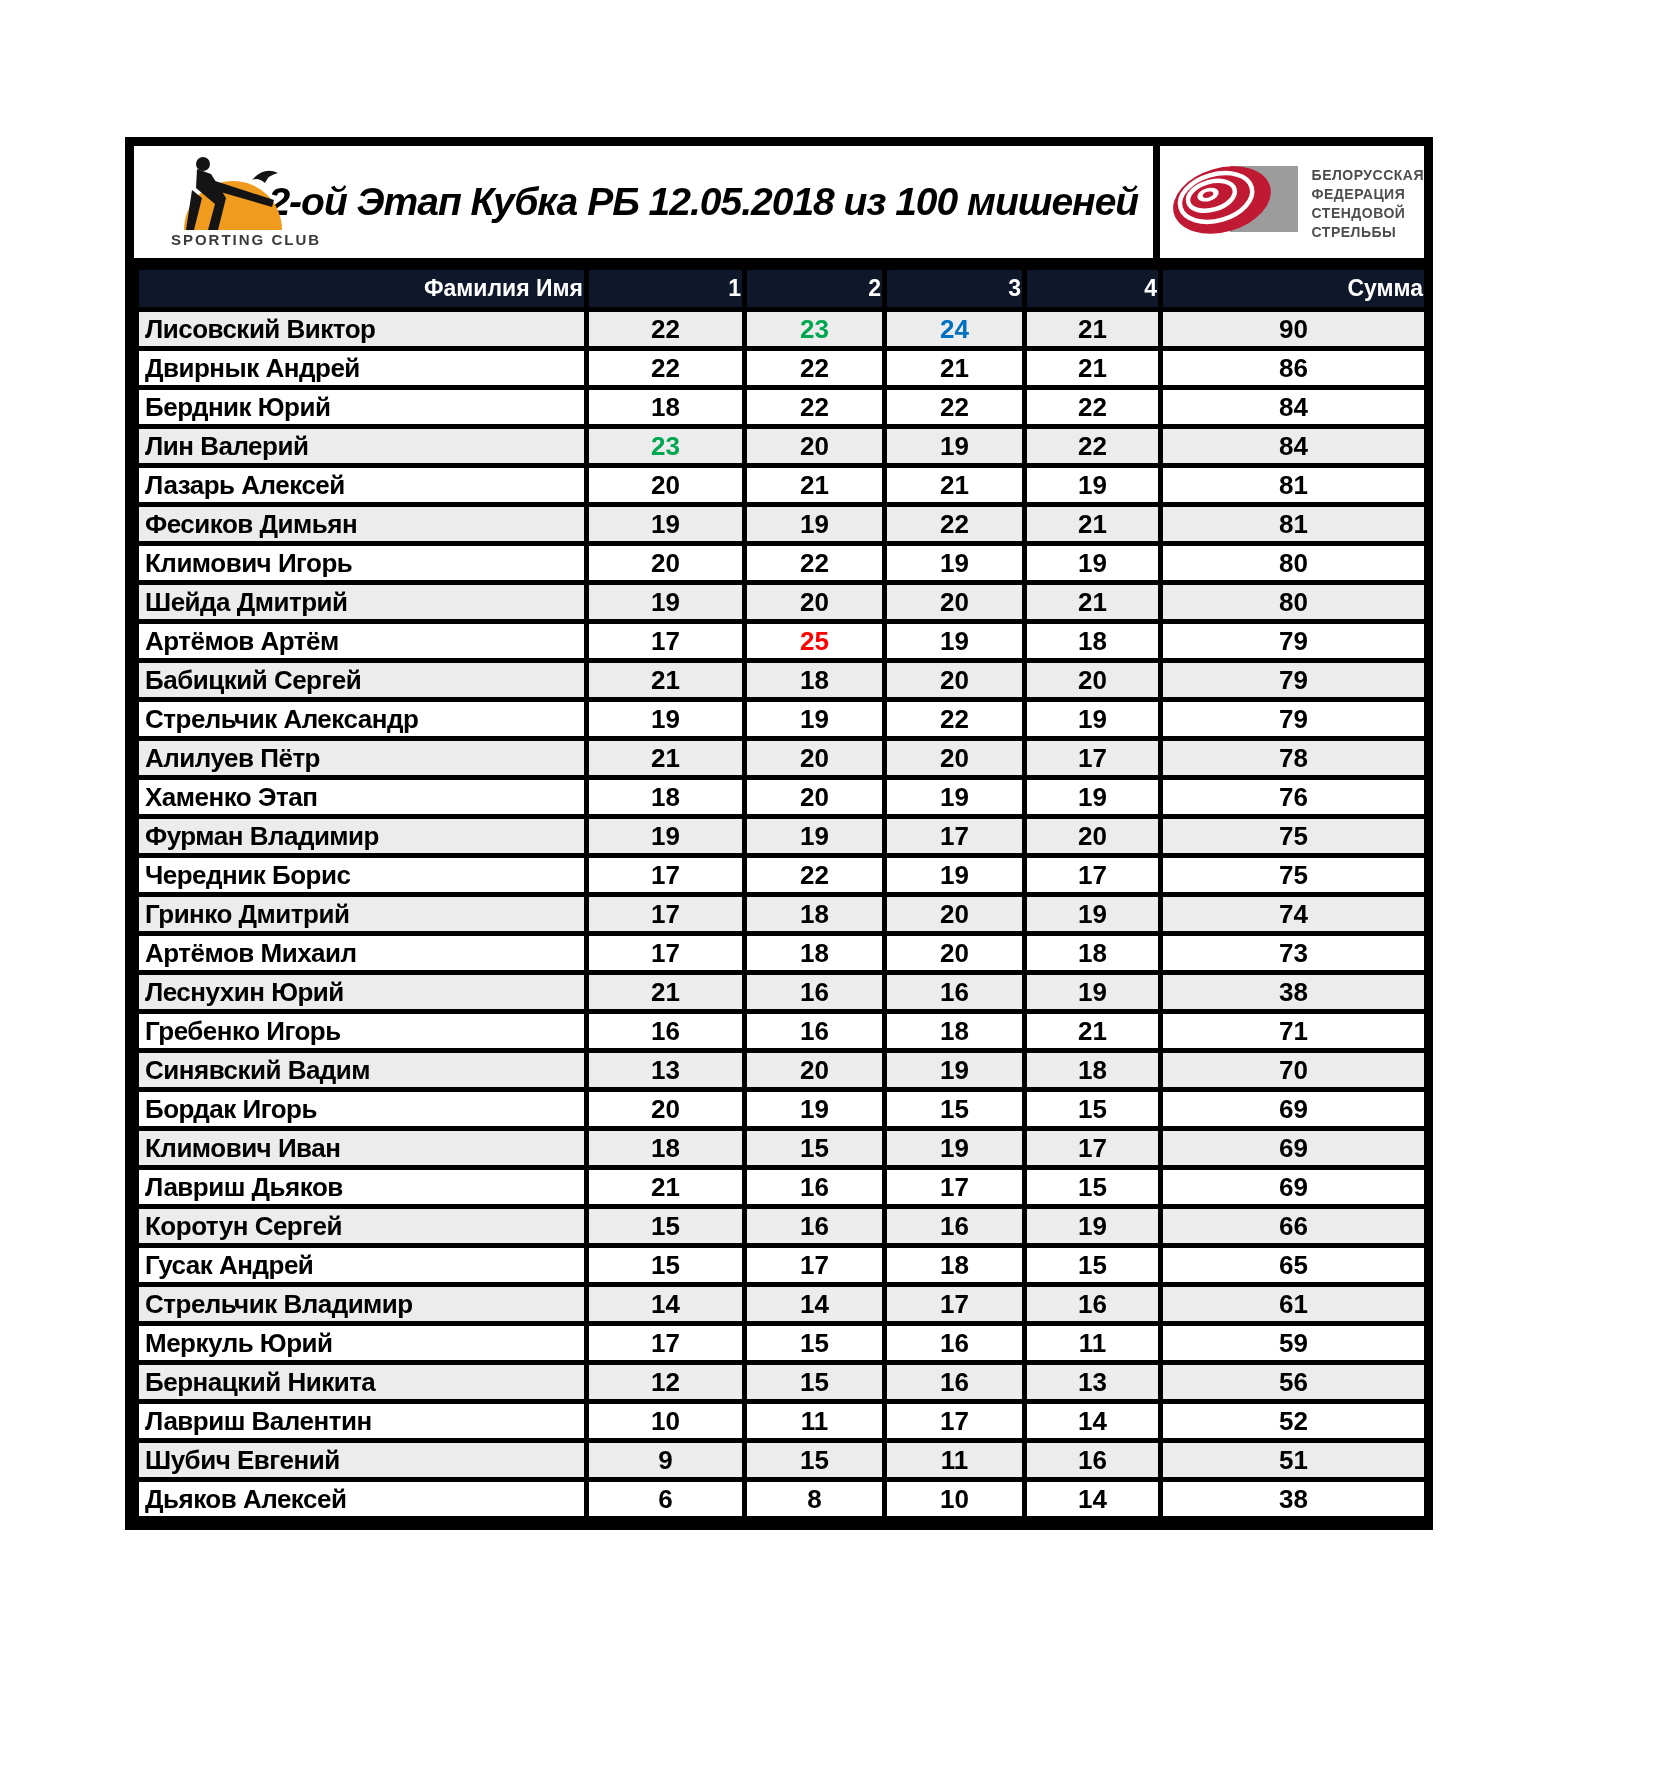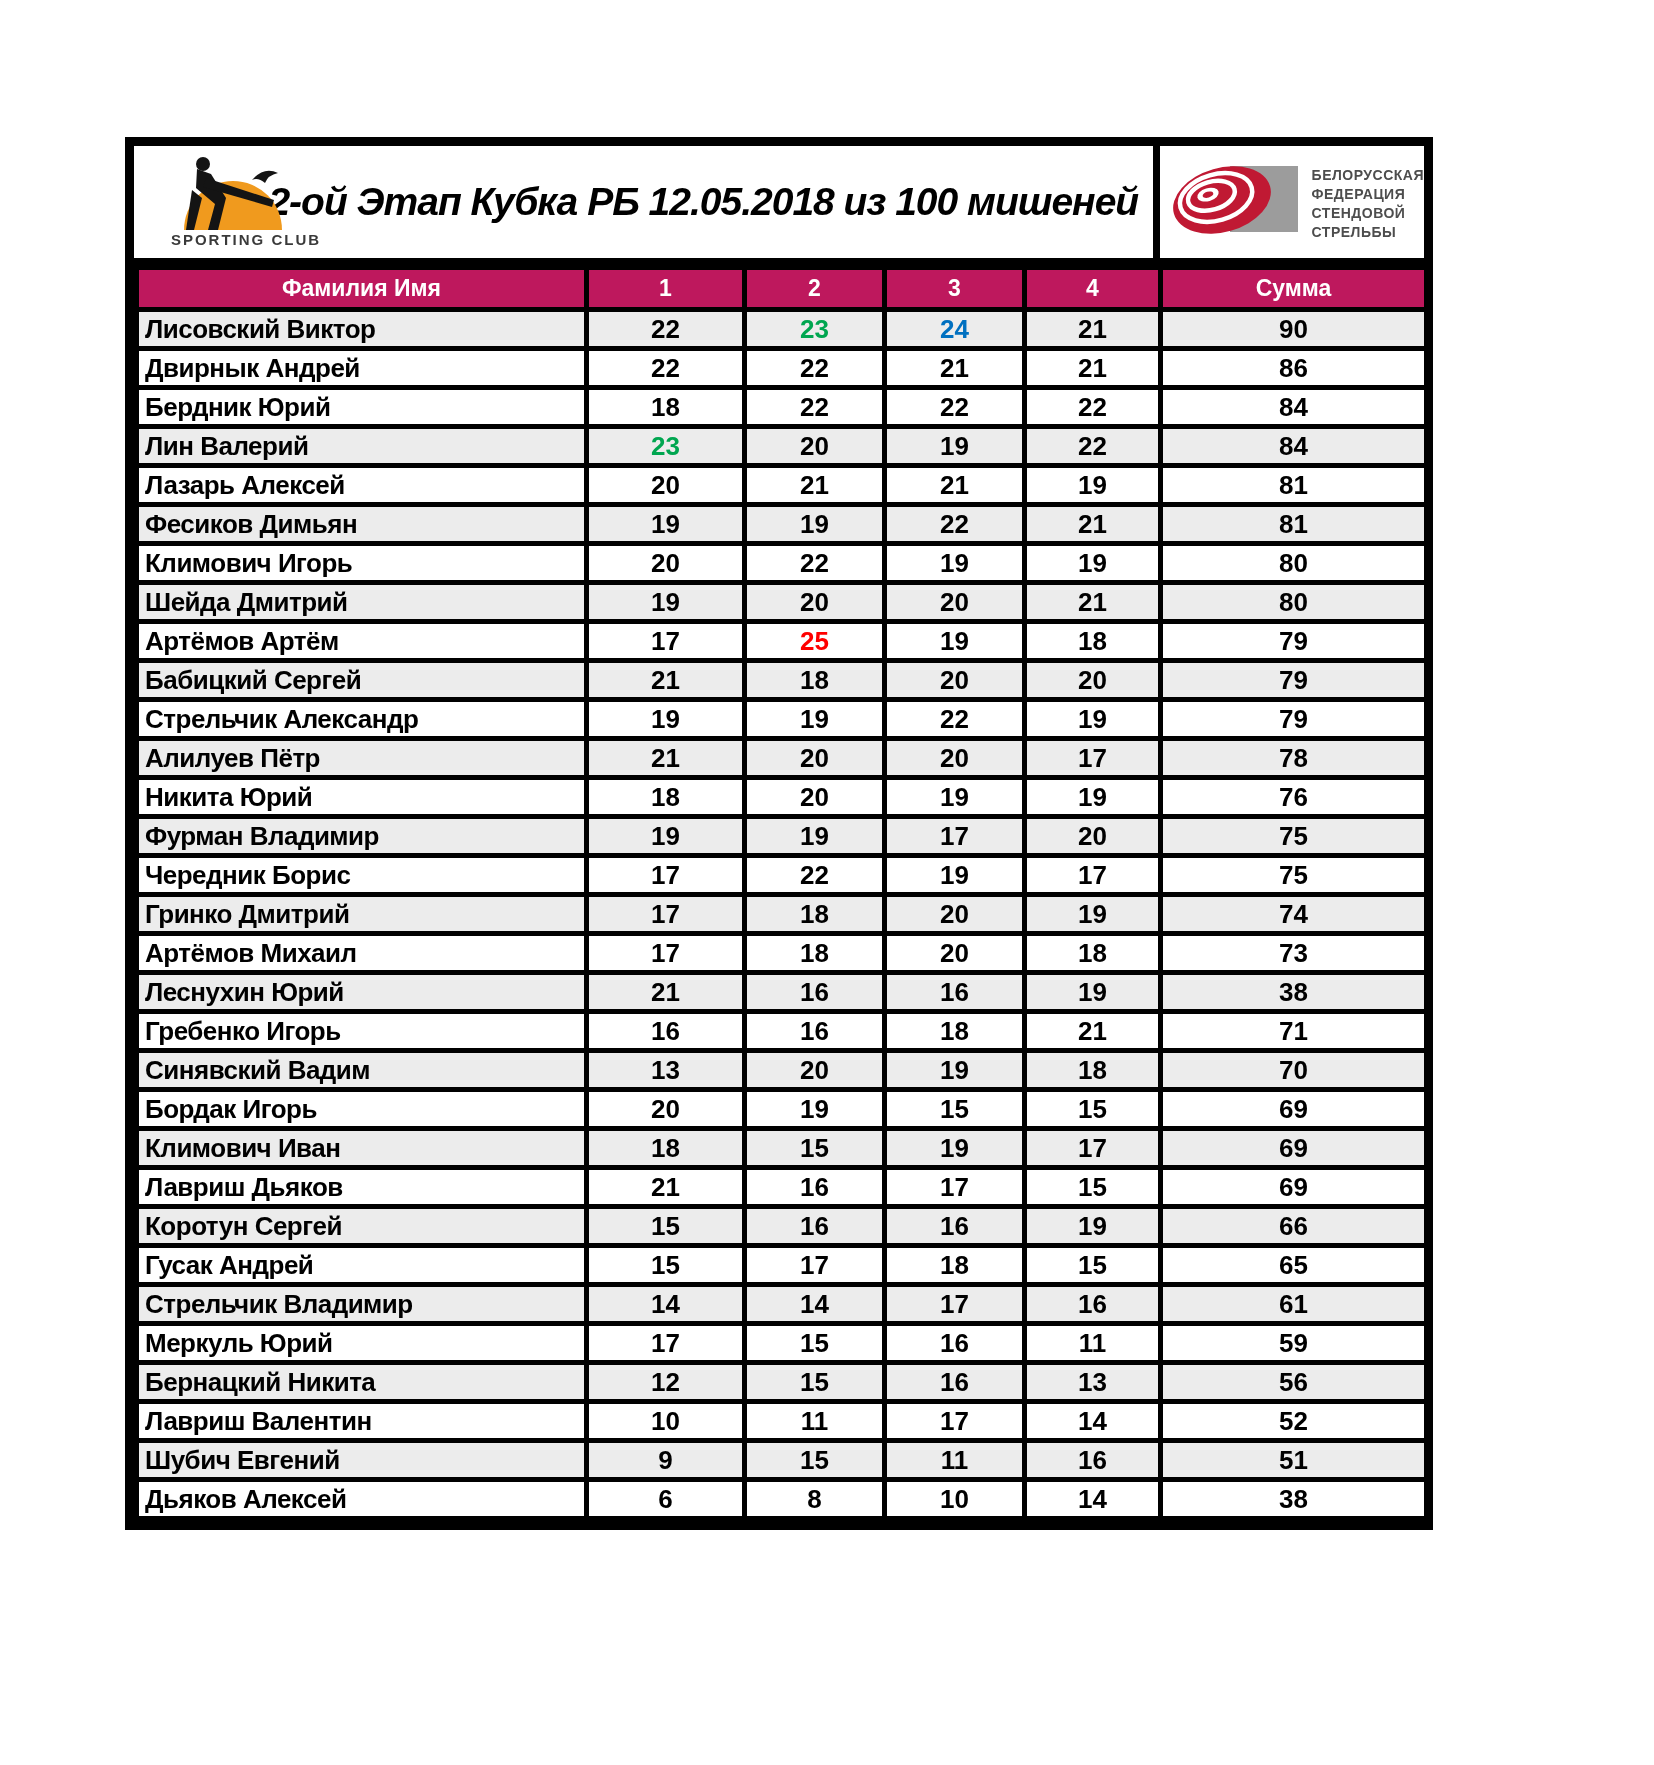--- a/index.html
+++ b/index.html
@@ -44,22 +44,22 @@
     letter-spacing:0.5px;margin-top:6px;white-space:nowrap;
   }
   
   table.results{
     width:100%;border-collapse:collapse;table-layout:fixed;
   }
   table.results th, table.results td{
     border:5px solid #000;box-sizing:border-box;overflow:hidden;
   }
   table.results thead th{
-    background:#be185d;color:#ffffff;font-size:23px;font-weight:bold;
-    height:42px;text-align:center;
+    background:#0f172a;color:#ffffff;font-size:23px;font-weight:bold;
+    height:42px;text-align:right;
   }
   table.results tbody td{
     height:39px;font-size:26px;font-weight:bold;color:#000;
     text-align:center;background:#ffffff;
   }
   table.results tbody tr.alt td{background:#ececec;}
   table.results tbody td.name{
     text-align:left;padding-left:6px;letter-spacing:-0.5px;
   }
 </style>
@@ -219,21 +219,21 @@
         </tr>
         <tr class="alt">
           <td class="name">Алилуев Пётр</td>
           <td>21</td>
           <td>20</td>
           <td>20</td>
           <td>17</td>
           <td>78</td>
         </tr>
         <tr>
-          <td class="name">Никита Юрий</td>
+          <td class="name">Хаменко Этап</td>
           <td>18</td>
           <td>20</td>
           <td>19</td>
           <td>19</td>
           <td>76</td>
         </tr>
         <tr class="alt">
           <td class="name">Фурман Владимир</td>
           <td>19</td>
           <td>19</td>

